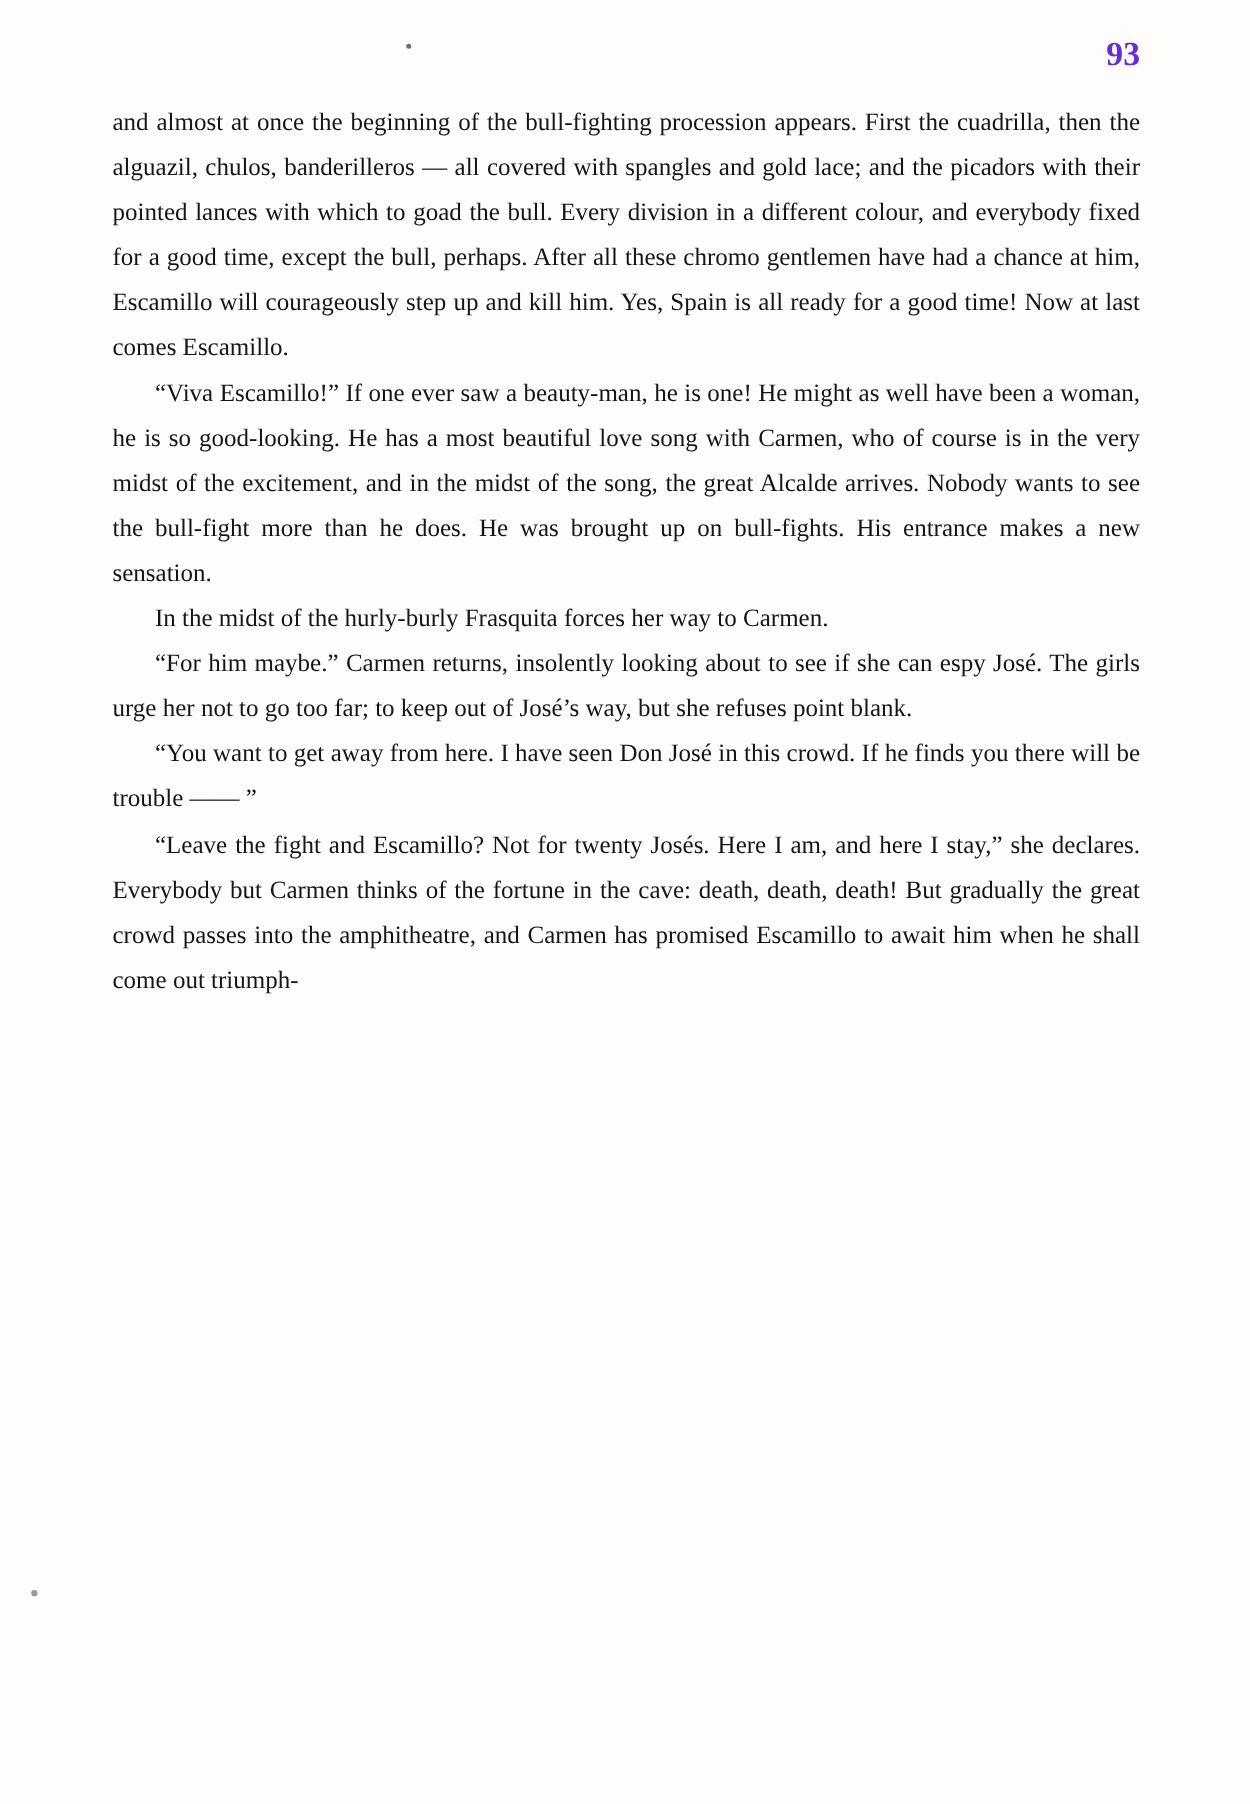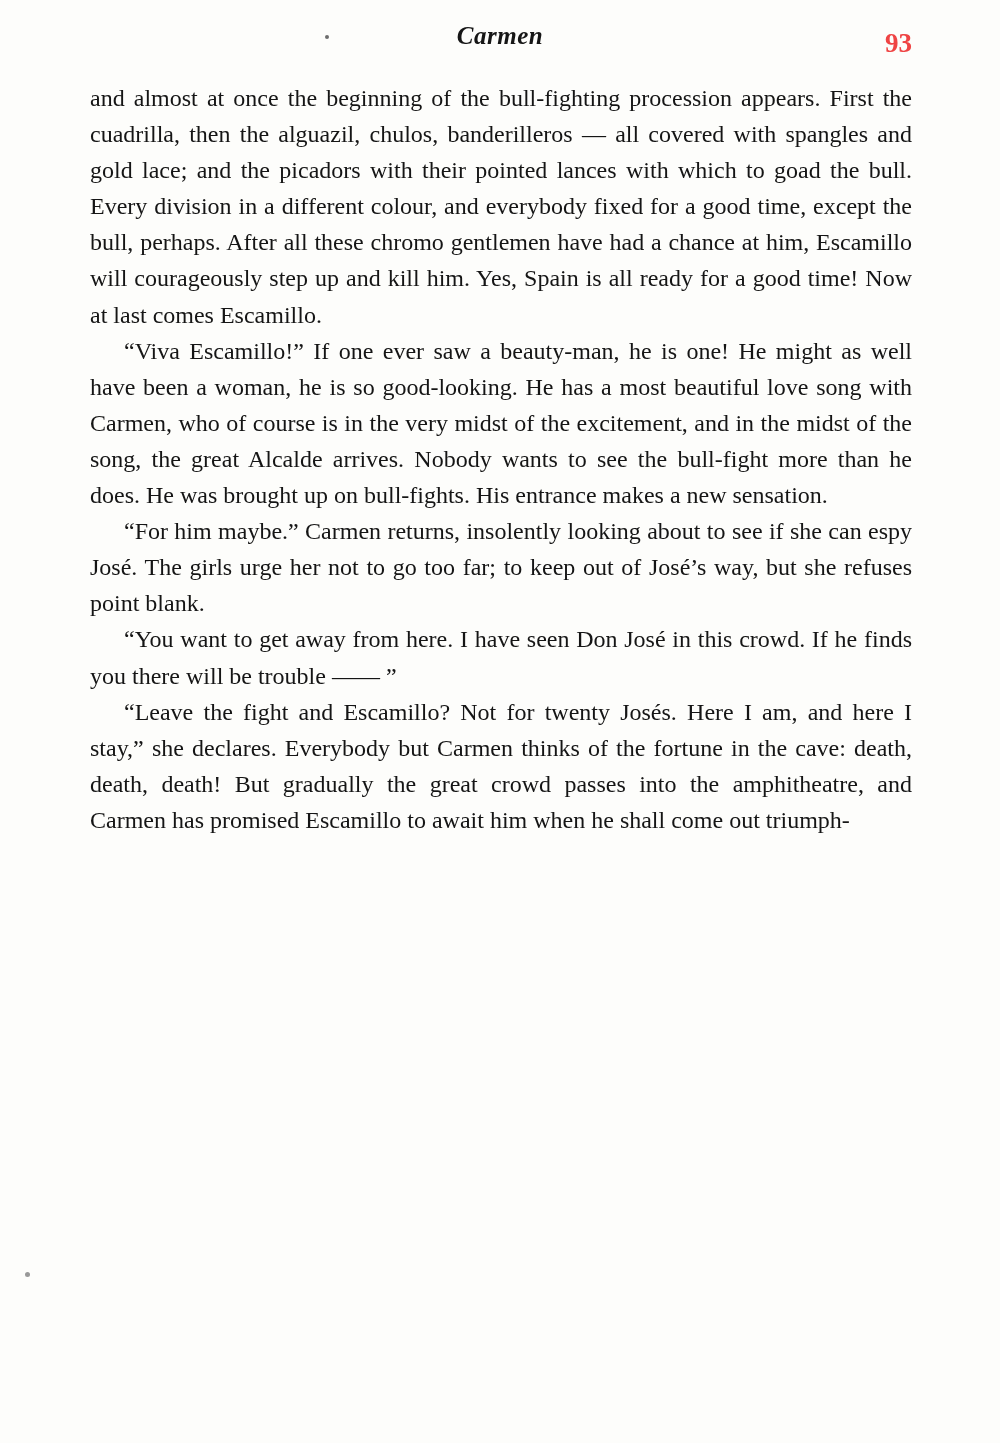--- a/index.html
+++ b/index.html
@@ -40,37 +40,37 @@
     font-size: 25px;
     letter-spacing: 0.5px;
     color: #161616;
   }
   .page-number {
     position: absolute;
     right: 0;
     top: 6px;
     font-size: 27px;
     font-weight: bold;
-    color: #ef4444;
+    color: #6d28d9;
   }
   .header-dot {
     position: absolute;
     left: 237px;
     top: 13px;
     width: 4px;
     height: 4px;
     background: #6d6d6d;
     border-radius: 50%;
   }
   .body-text {
     position: absolute;
     left: 90px;
     top: 80px;
     width: 822px;
-    font-size: 24px;
+    font-size: 20px;
     line-height: 36.1px;
     text-align: justify;
     text-justify: inter-word;
     color: #151515;
   }
   .body-text p {
     margin: 0;
     text-indent: 34px;
   }
   .body-text p.noindent {
@@ -86,26 +86,26 @@
     border-radius: 50%;
   }
 </style>
 </head>
 <body>
 
 <div class="page">
 
   <div class="header">
     <span class="header-dot"></span>
-    <div class="running-title">Carmen</div>
     <div class="page-number">93</div>
   </div>
 
   <div class="body-text">
     <p class="noindent">and almost at once the beginning of the bull-fighting procession appears. First the cuadrilla, then the alguazil, chulos, banderilleros — all covered with spangles and gold lace; and the picadors with their pointed lances with which to goad the bull. Every division in a different colour, and everybody fixed for a good time, except the bull, perhaps. After all these chromo gentlemen have had a chance at him, Escamillo will courageously step up and kill him. Yes, Spain is all ready for a good time! Now at last comes Escamillo.</p>
     <p>“Viva Escamillo!” If one ever saw a beauty-man, he is one! He might as well have been a woman, he is so good-looking. He has a most beautiful love song with Carmen, who of course is in the very midst of the excitement, and in the midst of the song, the great Alcalde arrives. Nobody wants to see the bull-fight more than he does. He was brought up on bull-fights. His entrance makes a new sensation.</p>
+    <p>In the midst of the hurly-burly Frasquita forces her way to Carmen.</p>
     <p>“For him maybe.” Carmen returns, insolently looking about to see if she can espy José. The girls urge her not to go too far; to keep out of José’s way, but she refuses point blank.</p>
     <p>“You want to get away from here. I have seen Don José in this crowd. If he finds you there will be trouble —— ”</p>
     <p>“Leave the fight and Escamillo? Not for twenty Josés. Here I am, and here I stay,” she declares. Everybody but Carmen thinks of the fortune in the cave: death, death, death! But gradually the great crowd passes into the amphitheatre, and Carmen has promised Escamillo to await him when he shall come out triumph-</p>
   </div>
 
   <span class="stray-mark"></span>
 </div>
 
 </body></html>

